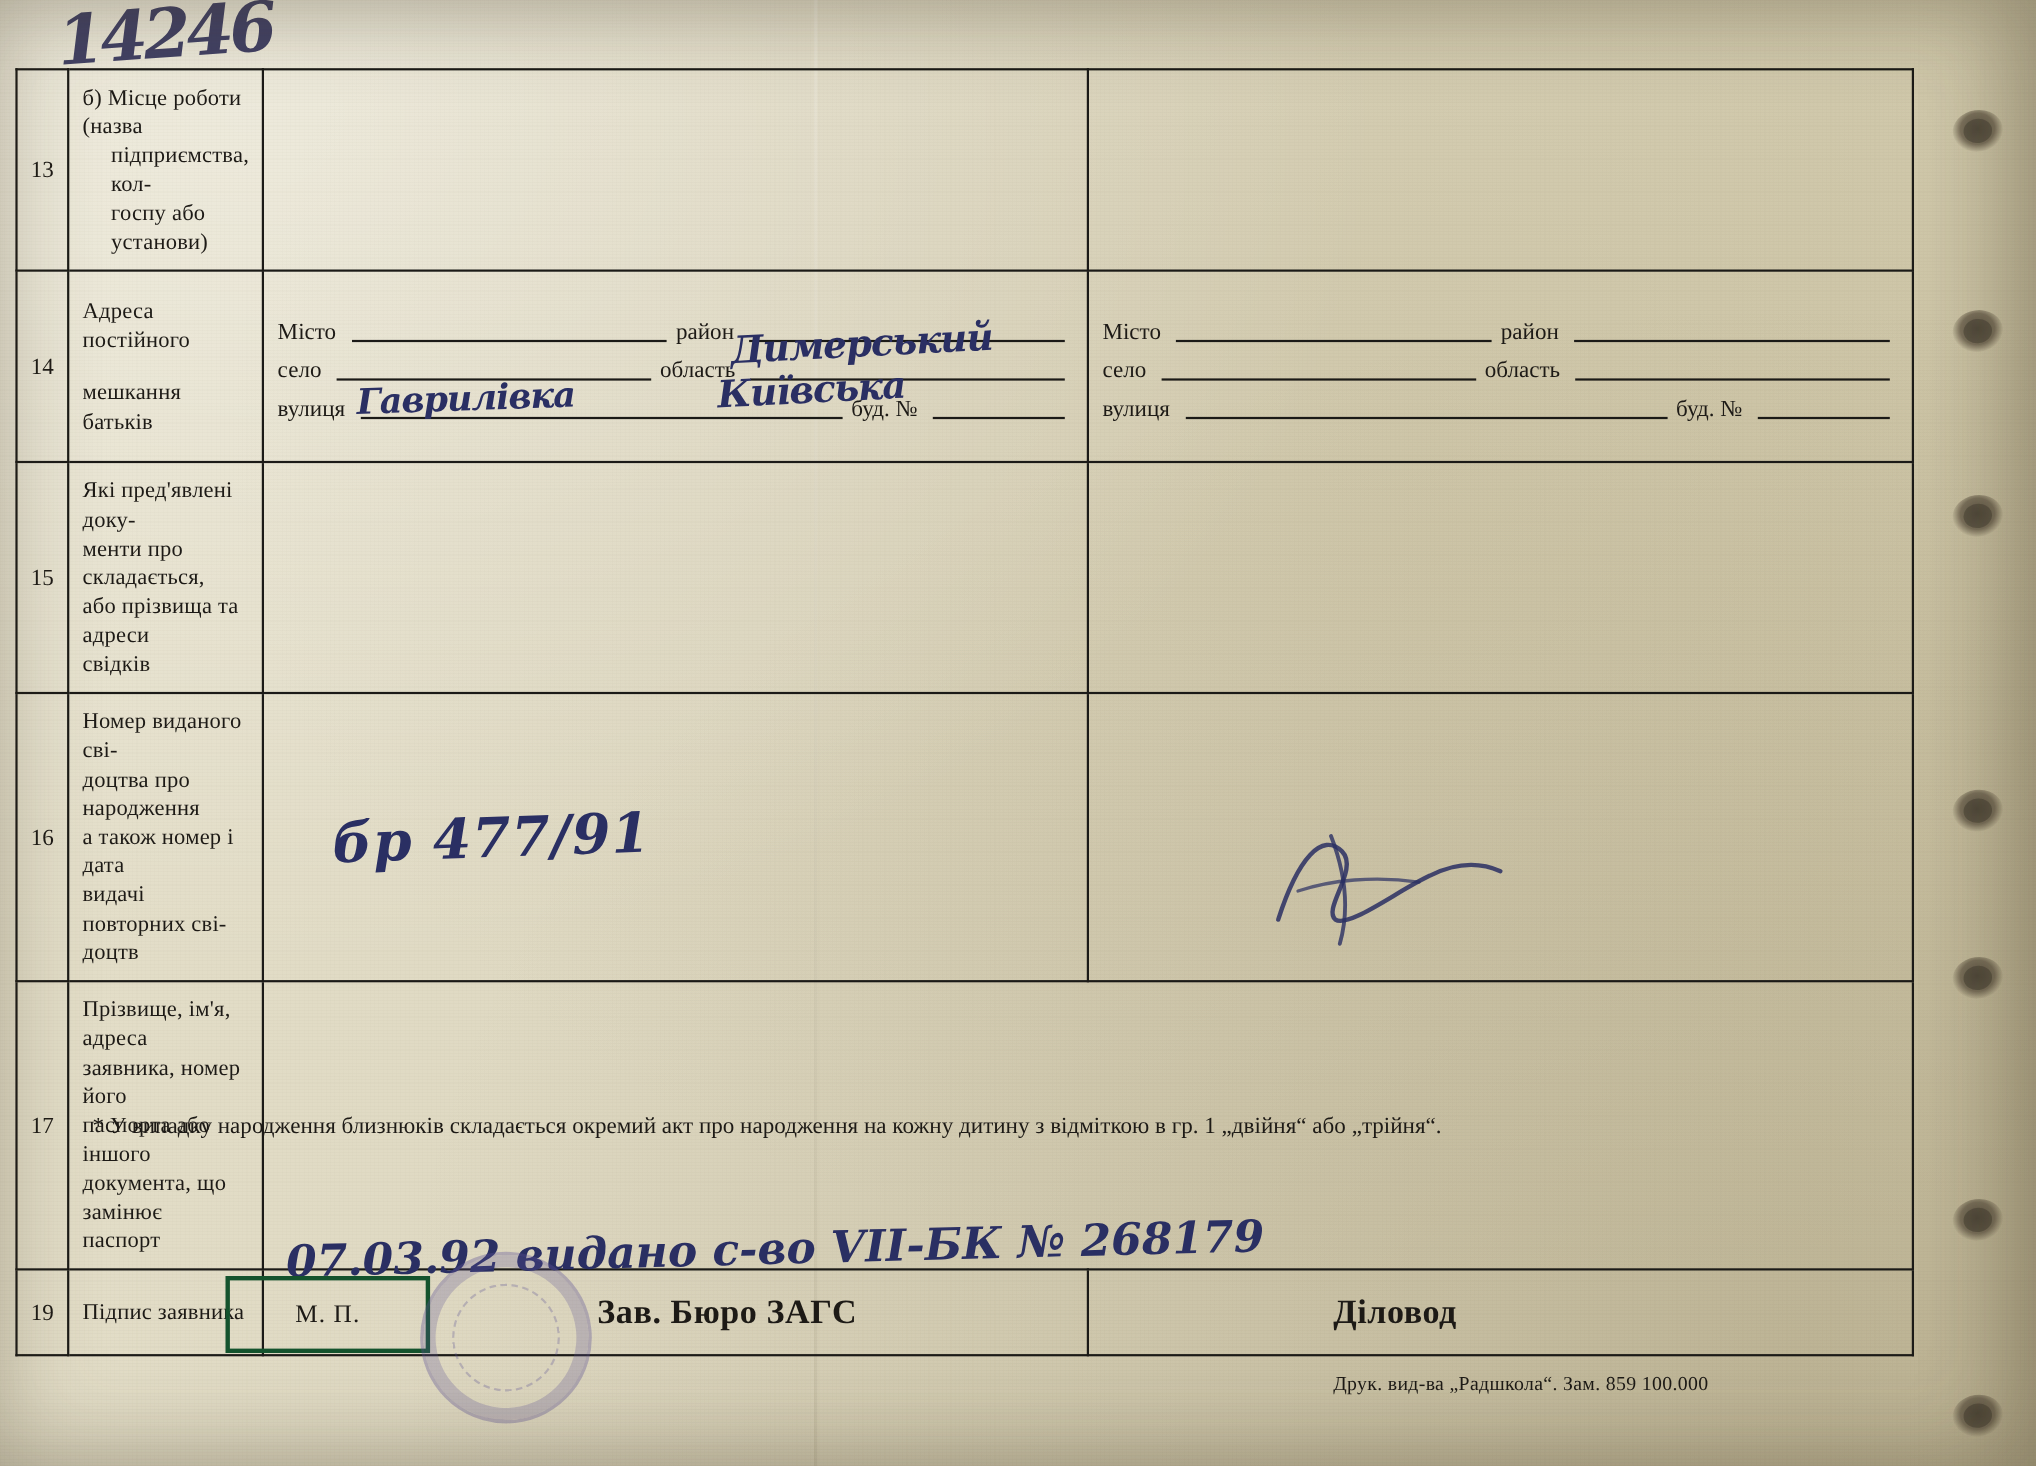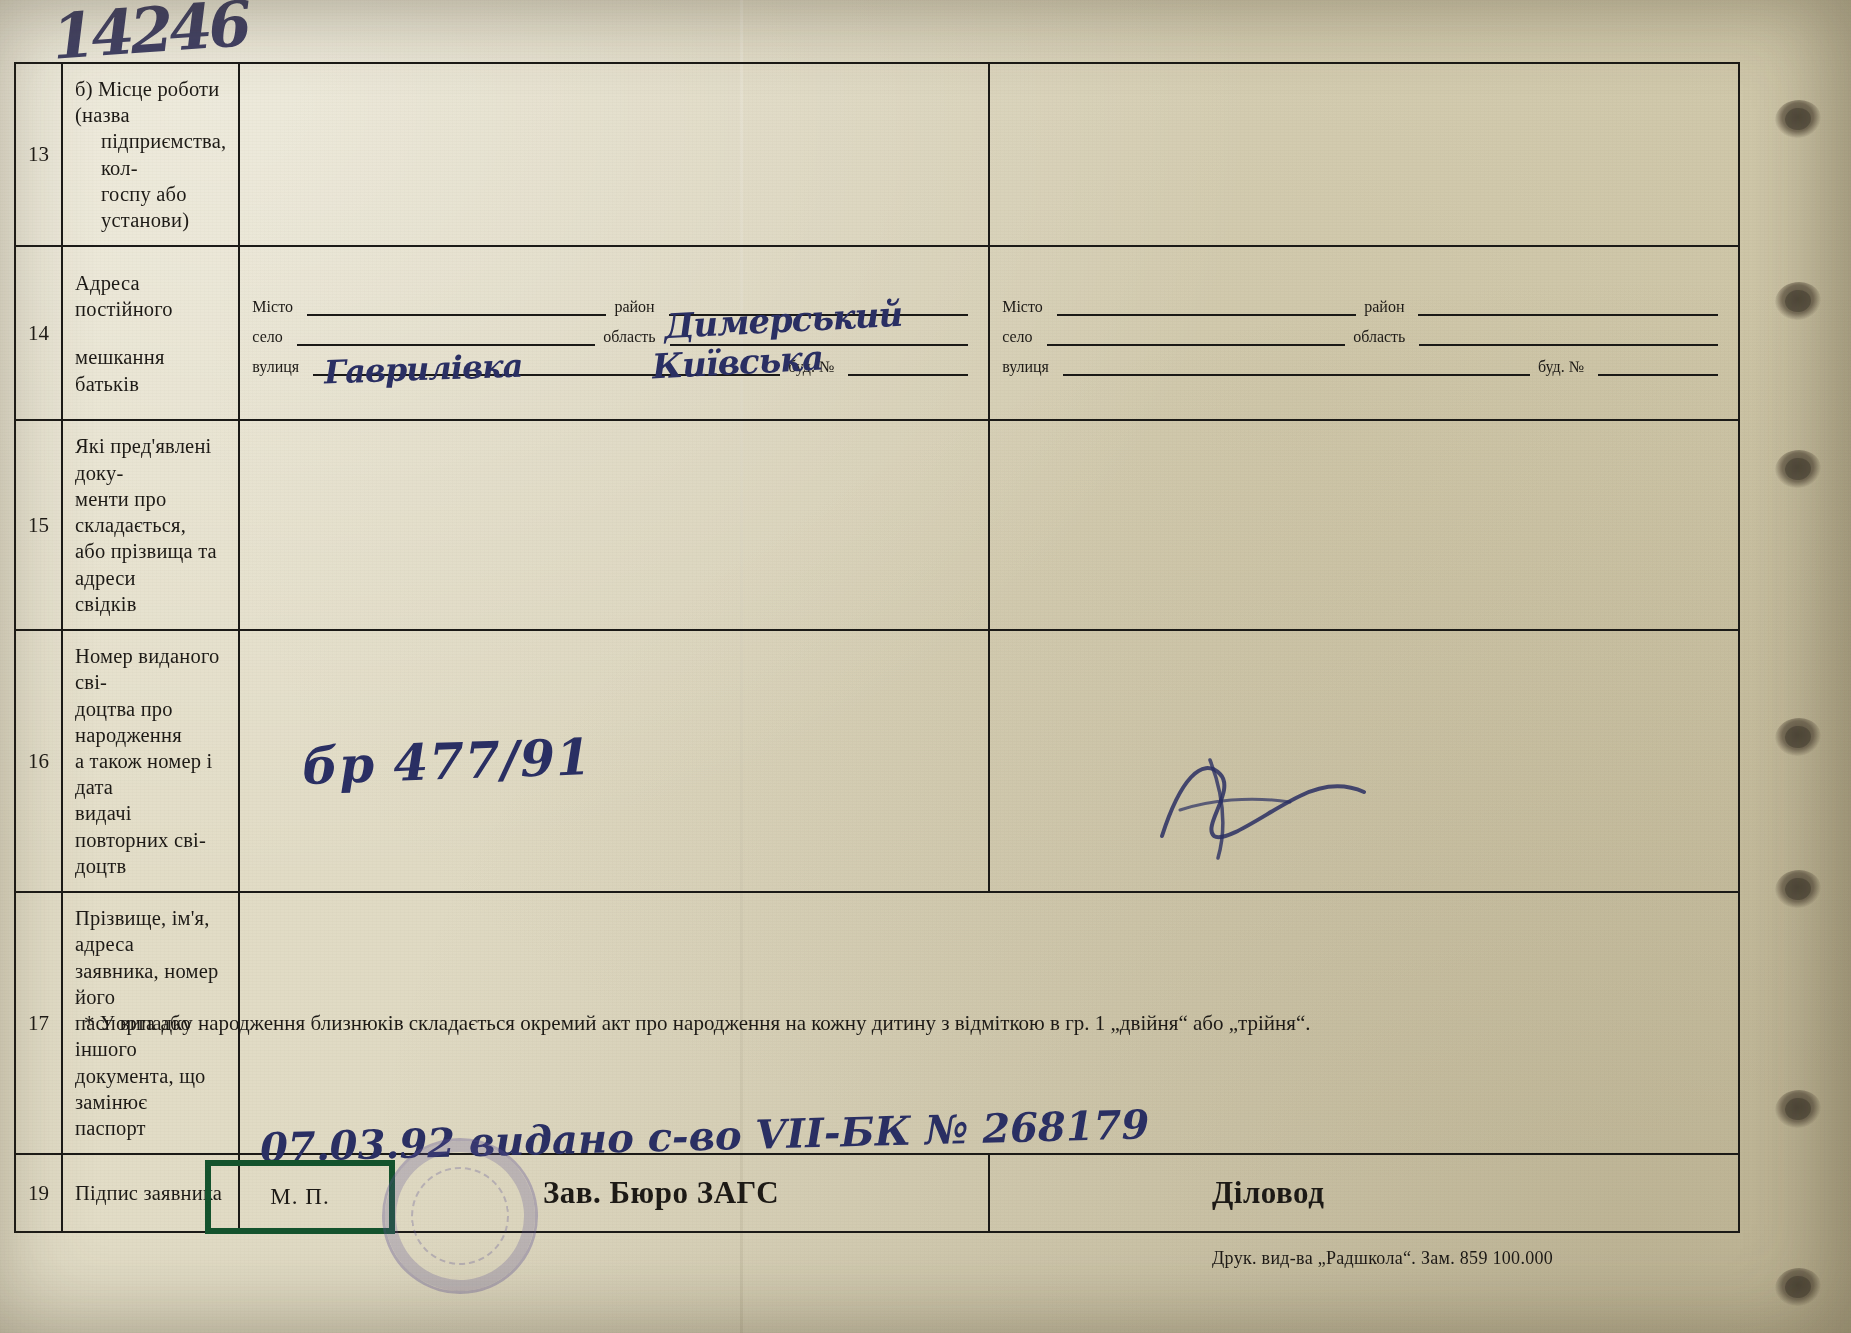--- a/index.html
+++ b/index.html
@@ -93,22 +93,22 @@
     padding: 6px 10px;
     position: relative;
   }
   .val-half {
     width: 50%;
   }
 
   
   .addr-row {
     display: flex;
-    align-items: flex-end;
-    font-size: 16px;
+    align-items: center;
+    font-size: 21px;
     margin: 10px 0 4px 0;
     white-space: nowrap;
   }
   .addr-row .lbl { padding-right: 6px; }
   .addr-row .line {
     flex: 1 1 auto;
     border-bottom: 2px solid #1b1a17;
     height: 18px;
     margin: 0 8px;
     min-width: 30px;
@@ -189,21 +189,21 @@
   .notes p { margin: 0 0 2px 0; }
   .notes .ind { text-indent: 66px; }
 
   
   .mp-box {
     position: absolute;
     left: 205px;
     top: 1160px;
     width: 178px;
     height: 62px;
-    border: 6px solid #14532d;
+    border: 4px solid #14532d;
     display: flex;
     align-items: center;
     justify-content: center;
     font-size: 23px;
     letter-spacing: 1px;
   }
   .stamp {
     position: absolute;
     left: 382px;
     top: 1138px;

